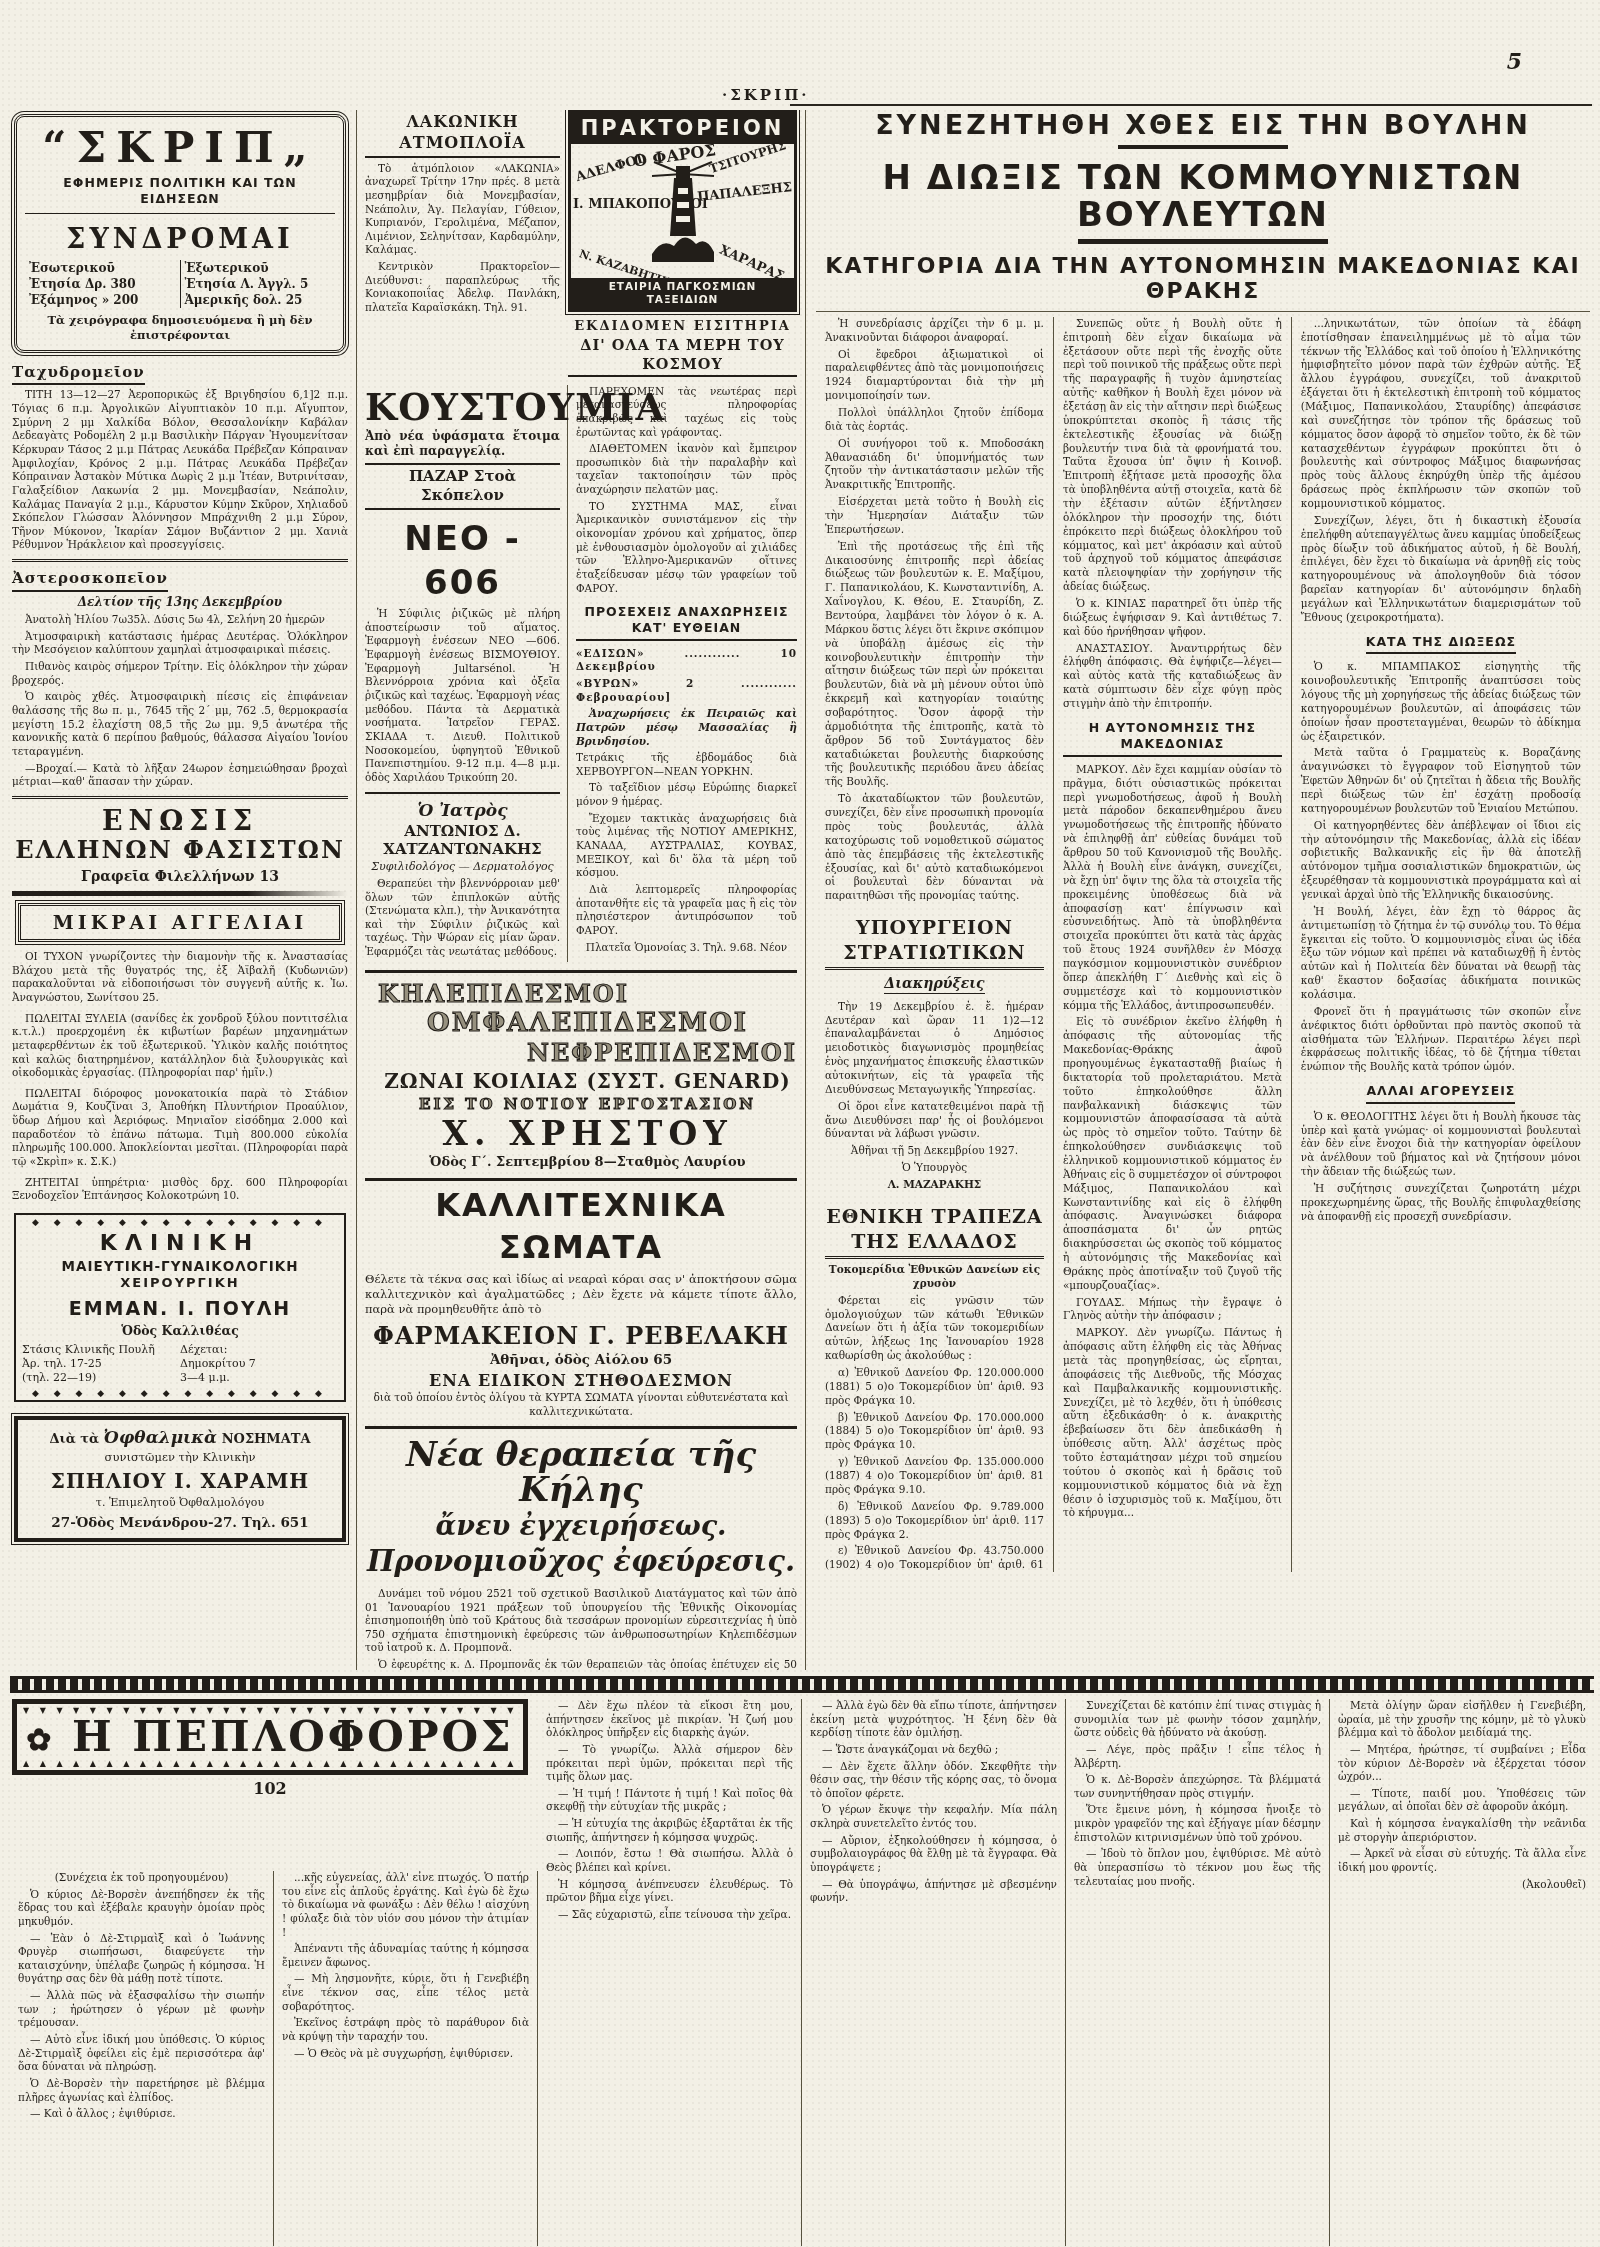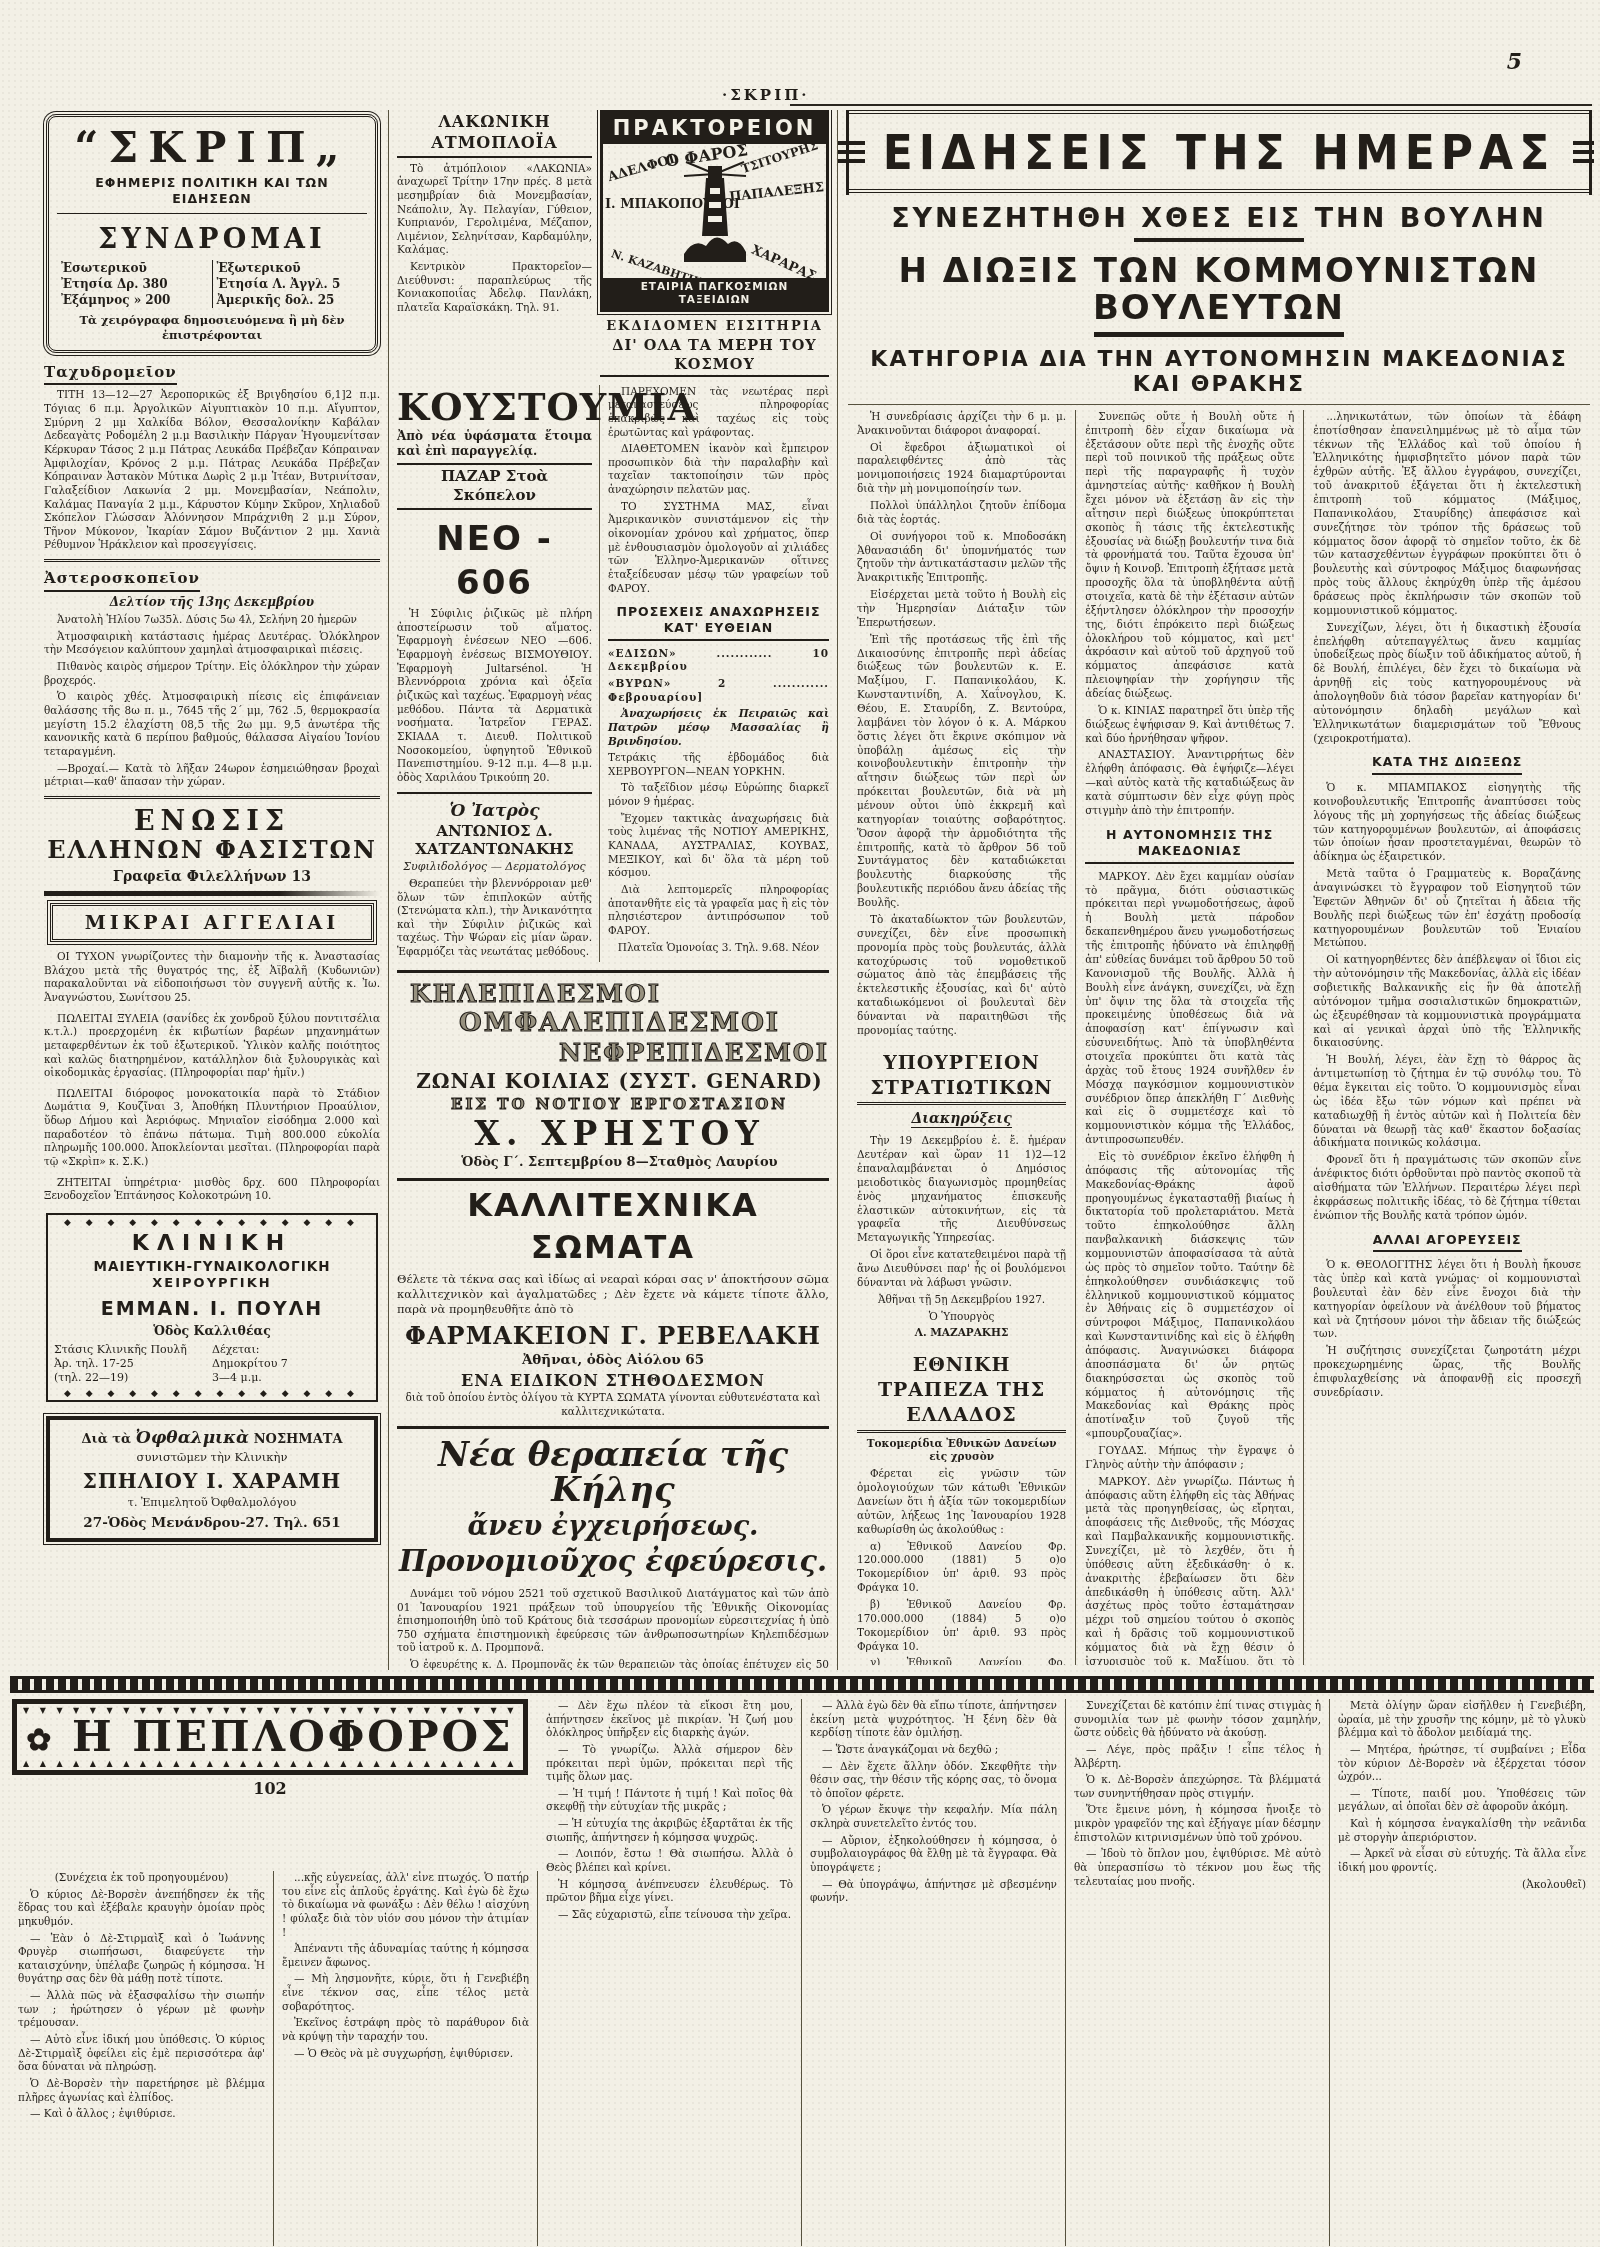--- a/index.html
+++ b/index.html
@@ -5,21 +5,21 @@
   html,body{margin:0;padding:0;background:#d8d4c8;}
   .page{position:relative;width:1600px;height:2247px;margin:0 auto;background:#f3f0e6;color:#221e19;
     font-family:"DejaVu Serif","Liberation Serif",serif;overflow:hidden;
     background-image:radial-gradient(rgba(40,35,25,0.05) 1px,transparent 1px);background-size:6px 6px;}
   .sans{font-family:"DejaVu Sans","Liberation Sans",sans-serif;}
   
   .runtitle{position:absolute;top:86px;left:722px;font-weight:700;font-size:15px;letter-spacing:3px;}
   .pagenum{position:absolute;top:48px;right:78px;font-size:22px;font-weight:700;font-style:italic;}
   .topline{position:absolute;top:104px;left:790px;right:8px;border-top:2px solid #2a261f;}
   
-  .main{position:absolute;top:110px;left:10px;right:6px;height:1560px;display:flex;margin-left:32px;}
+  .main{position:absolute;top:110px;left:10px;right:6px;height:1560px;display:flex;}
   .rail{width:336px;flex:none;border-right:1px solid #57523f;padding:0 8px 0 2px;overflow:hidden;}
   .colB{width:432px;flex:none;border-right:1px solid #57523f;padding:0 8px;overflow:hidden;}
   .newsarea{flex:1;padding:0 4px 0 10px;overflow:hidden;}
   p{margin:0 0 3px;}
   .body{font-size:10.5px;line-height:1.3;text-align:justify;}
   .body p{text-indent:13px;}
   
   .mast{border:3px double #221e19;border-radius:10px;box-shadow:0 0 0 2px #f3f0e6,0 0 0 3px #221e19;padding:10px 8px 8px;text-align:center;margin:4px 2px 10px;}
   .mast-title{font-size:42px;font-weight:800;letter-spacing:10px;line-height:1;}
   .mast-sub{font-size:12.5px;font-weight:700;letter-spacing:1px;margin-top:6px;border-bottom:1px solid #221e19;padding-bottom:5px;}
@@ -339,33 +339,20 @@
         <div>
             <p>Δυνάμει τοῦ νόμου 2521 τοῦ σχετικοῦ Βασιλικοῦ Διατάγματος καὶ τῶν ἀπὸ 01 Ἰανουαρίου 1921 πράξεων τοῦ ὑπουργείου τῆς Ἐθνικῆς Οἰκονομίας ἐπισημοποιήθη ὑπὸ τοῦ Κράτους διὰ τεσσάρων προνομίων εὐρεσιτεχνίας ἡ ὑπὸ 750 σχήματα ἐπιστημονικὴ ἐφεύρεσις τῶν ἀνθρωποσωτηρίων Κηλεπιδέσμων τοῦ ἰατροῦ κ. Δ. Προμπονᾶ.</p>
             <p>Ὁ ἐφευρέτης κ. Δ. Προμπονᾶς ἐκ τῶν θεραπειῶν τὰς ὁποίας ἐπέτυχεν εἰς 50 χιλιάδας κηλοπαθῶν, ἐχόντων κήλας 15, 20, 30 καὶ 40 ἐτῶν, ἐπὶ τῶν ὁποίων ἐφήρμοσε τοὺς Κηλεπιδέσμους του, ἀπέδειξεν ὅτι εἰς οἱανδήποτε ἡλικίαν θεραπεύεται ἡ κήλη ἄνευ ἐγχειρήσεως.</p>
           </div>
 
       </div>
 
     </div>
 
     <div class="newsarea">
-      <div class="banner">
-        <span class="hbars">
-            <i></i>
-            <i></i>
-            <i></i>
-          </span>
-        <span class="banner-t">ΕΙΔΗΣΕΙΣ ΤΗΣ ΗΜΕΡΑΣ</span>
-        <span class="hbars">
-            <i></i>
-            <i></i>
-            <i></i>
-          </span>
-      </div>
       <div class="nh nh1">ΣΥΝΕΖΗΤΗΘΗ ΧΘΕΣ ΕΙΣ ΤΗΝ ΒΟΥΛΗΝ</div>
       <div class="bar-c"></div>
       <div class="nh nh2">Η ΔΙΩΞΙΣ ΤΩΝ ΚΟΜΜΟΥΝΙΣΤΩΝ ΒΟΥΛΕΥΤΩΝ</div>
       <div class="bar-c2"></div>
       <div class="nh nh3">ΚΑΤΗΓΟΡΙΑ ΔΙΑ ΤΗΝ ΑΥΤΟΝΟΜΗΣΙΝ ΜΑΚΕΔΟΝΙΑΣ ΚΑΙ ΘΡΑΚΗΣ</div>
       <div class="ncols">
         <div class="ncol">
             <p>Ἡ συνεδρίασις ἀρχίζει τὴν 6 μ. μ. Ἀνακινοῦνται διάφοροι ἀναφοραί.</p>
             <p>Οἱ ἔφεδροι ἀξιωματικοὶ οἱ παραλειφθέντες ἀπὸ τὰς μονιμοποιήσεις 1924 διαμαρτύρονται διὰ τὴν μὴ μονιμοποίησίν των.</p>
             <p>Πολλοὶ ὑπάλληλοι ζητοῦν ἐπίδομα διὰ τὰς ἑορτάς.</p>

